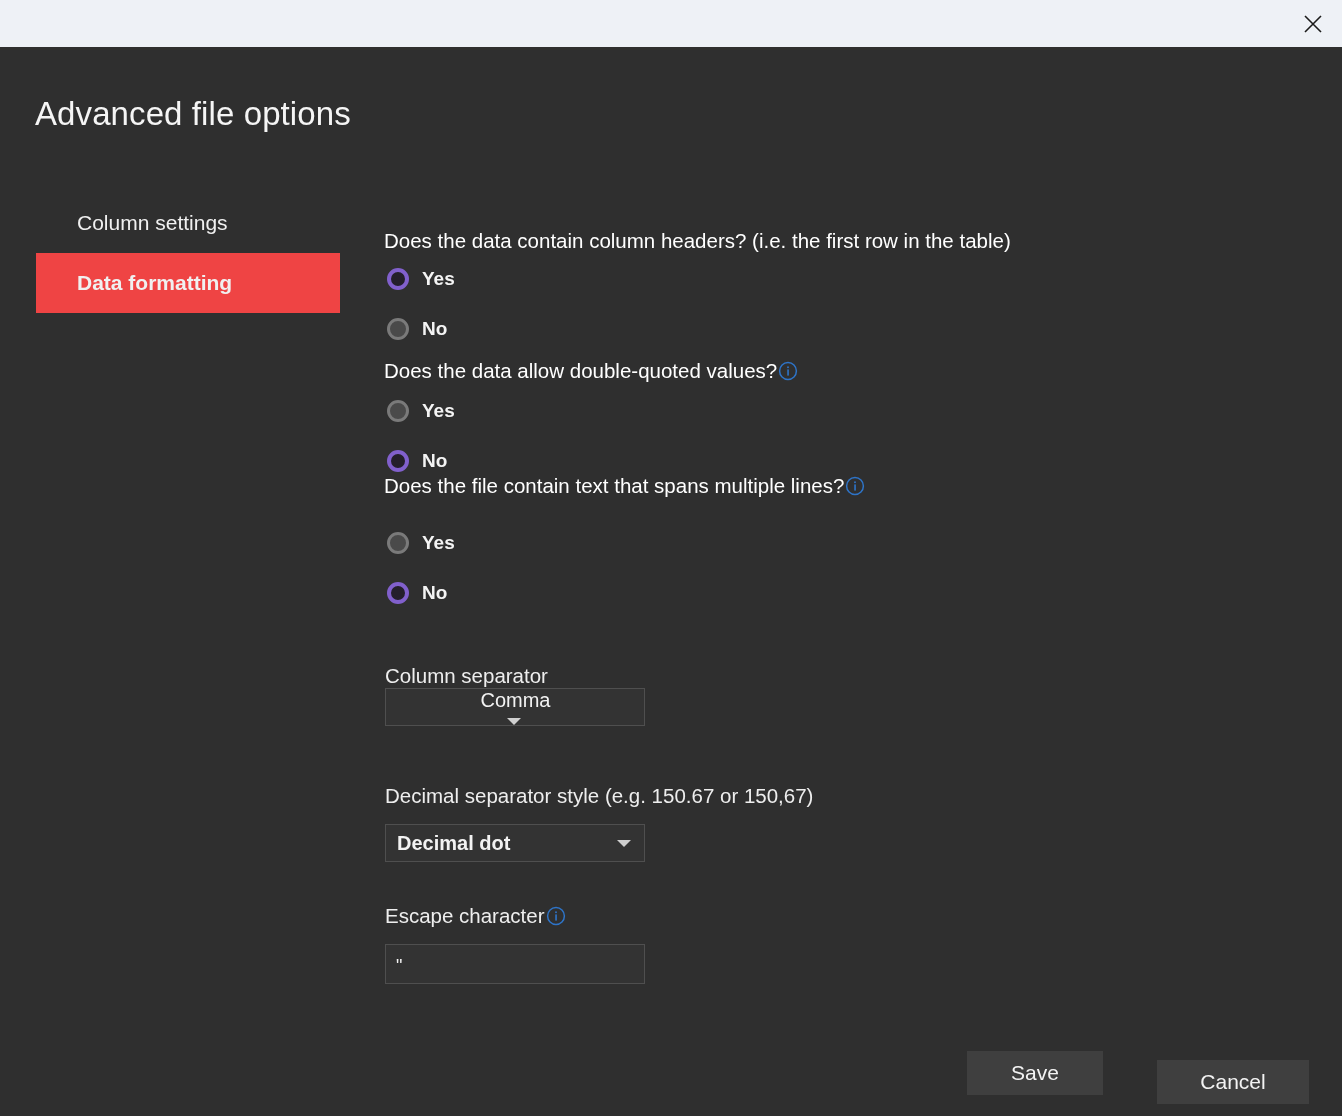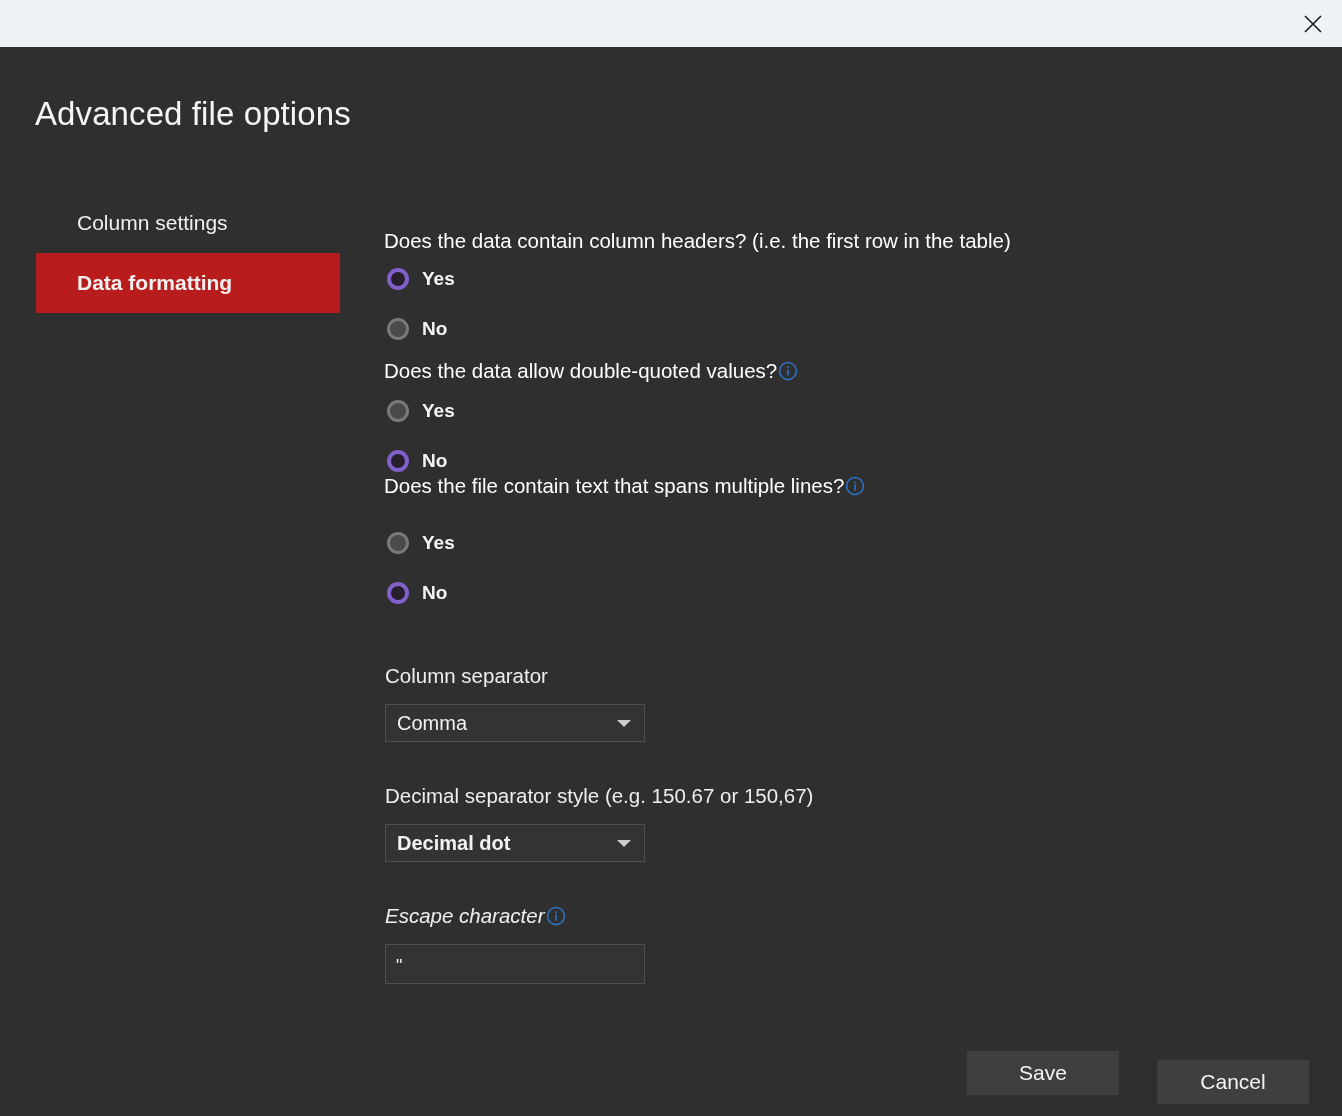--- a/index.html
+++ b/index.html
@@ -73,21 +73,21 @@
     display: flex;
     align-items: center;
     padding-left: 41px;
     box-sizing: border-box;
     font-size: 21px;
     color: #f0f0f0;
     cursor: pointer;
     white-space: nowrap;
   }
   .nav-item.selected {
-    background: #b91c1c;
+    background: #ef4444;
     font-weight: bold;
     align-items: center;
   }
 
   
   .pane {
     position: absolute;
     left: 384px;
     top: 129px;
     width: 900px;
@@ -156,21 +156,21 @@
   .field-label {
     position: absolute;
     font-size: 20.5px;
     color: #eeeeee;
     white-space: nowrap;
     display: flex;
     align-items: center;
   }
   .lbl-sep   { left: 1px; top: 488px; }
   .lbl-dec   { left: 1px; top: 608px; }
-  .lbl-esc   { left: 1px; top: 728px; font-style: italic; }
+  .lbl-esc   { left: 1px; top: 728px; }
 
   .select-box {
     position: absolute;
     width: 260px;
     height: 38px;
     box-sizing: border-box;
     background: #333333;
     border: 1px solid #4f4f4f;
     display: flex;
     align-items: center;
@@ -183,21 +183,21 @@
     color: #f2f2f2;
     white-space: nowrap;
   }
   .caret {
     width: 0; height: 0;
     border-left: 7px solid transparent;
     border-right: 7px solid transparent;
     border-top: 7px solid #cfcfcf;
     margin-right: 3px;
   }
-  .sel-sep { left: 1px; top: 528px; }
+  .sel-sep { left: 1px; top: 512px; flex-direction: column; }
   .sel-dec { left: 1px; top: 648px; font-weight: bold; }
 
   .text-input {
     position: absolute;
     left: 1px;
     top: 768px;
     width: 260px;
     height: 40px;
     box-sizing: border-box;
     background: #333333;
@@ -221,21 +221,21 @@
     position: absolute;
     height: 44px;
     background: #3f3f3f;
     border: none;
     color: #f3f3f3;
     font-family: "Liberation Sans", sans-serif;
     font-size: 21px;
     cursor: pointer;
     padding: 0;
   }
-  .btn-save   { left: 967px; width: 152px; }
+  .btn-save   { left: 967px; width: 136px; }
   .btn-cancel { left: 1157px; width: 152px; margin-top: 9px; }
 </style>
 </head>
 <body>
 
 <div class="app">
 
   <div class="titlebar">
     <div class="close-btn">
       <span>

